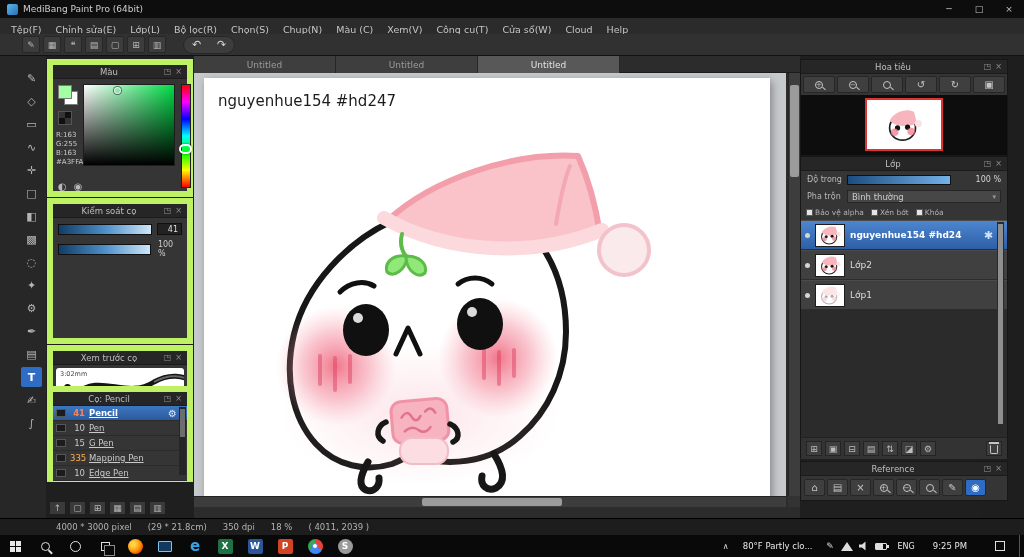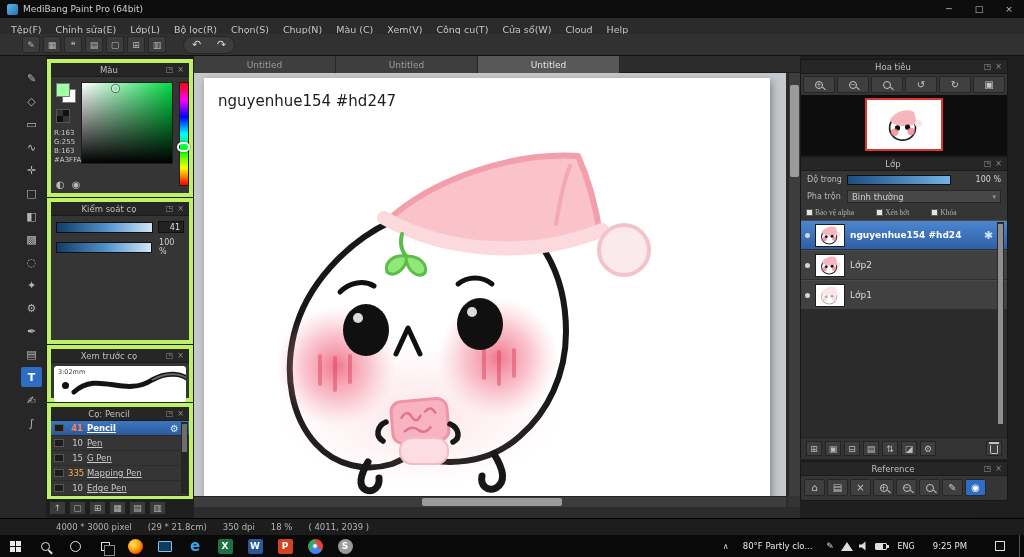--- a/index.html
+++ b/index.html
@@ -22,21 +22,21 @@
   .undo-group{margin-left:14px;background:#3c3c3c;border:1px solid #262626;border-radius:9px;display:flex;overflow:hidden;}
   .undo-btn{width:25px;height:16px;color:#d2d2d2;font-size:11px;display:flex;align-items:center;justify-content:center;}
 
   
   .toolstrip{position:absolute;left:0;top:56px;width:46px;height:462px;background:#272727;padding:12px 0 0 21px;display:flex;flex-direction:column;gap:3px;}
   .tool{width:21px;height:20px;border-radius:2px;color:#b5b5b5;font-size:11px;display:flex;align-items:center;justify-content:center;}
   .tool.active{background:#2f6cc4;color:#fff;font-weight:bold;}
 
   
   .left-panels{position:absolute;left:46px;top:56px;width:148px;height:462px;background:#1f1f1f;}
-  .panel{position:absolute;left:1px;width:146px;background:#353535;border:4px solid #bef264;}
+  .panel{position:absolute;left:1px;width:146px;background:#353535;border:6px solid #bef264;}
   .panel-header{height:14px;background:#262626;border-bottom:1px solid #1b1b1b;display:flex;align-items:center;font-size:8.5px;color:#bfbfbf;padding:0 3px;}
   .ph-title{flex:1;text-align:center;white-space:nowrap;overflow:hidden;}
   .ph-btn{width:11px;height:11px;font-size:8px;color:#909090;display:flex;align-items:center;justify-content:center;}
   #color-panel{top:3px;height:138px;}
   .color-body{position:relative;height:122px;}
   .fg-sw{position:absolute;left:5px;top:6px;width:14px;height:14px;background:#a3ffa3;border:1px solid #7a7a7a;z-index:2;}
   .bg-sw{position:absolute;left:11px;top:12px;width:14px;height:14px;background:#ffffff;border:1px solid #7a7a7a;}
   .checker{position:absolute;left:5px;top:32px;width:14px;height:14px;border:1px solid #555;background:conic-gradient(#101010 25%,#343434 0 50%,#101010 0 75%,#343434 0);}
   .rgb-text{position:absolute;left:3px;top:52px;font-size:7px;line-height:9px;color:#cacaca;white-space:nowrap;}
   .color-icons{position:absolute;left:5px;top:102px;display:flex;gap:7px;color:#b9b9b9;font-size:10px;}
@@ -50,21 +50,21 @@
   .slider{position:relative;width:98px;height:11px;background:#1f1f1f;border:1px solid #101010;overflow:hidden;}
   .slider .fill{position:absolute;left:0;top:0;bottom:0;width:100%;background:linear-gradient(90deg,#123c66,#4d8fc9,#cfe6f8);}
   .val-box{width:26px;height:12px;background:#222;border:1px solid #101010;color:#dedede;font-size:8px;display:flex;align-items:center;justify-content:flex-end;padding-right:3px;}
   .val-text{color:#cccccc;font-size:8px;margin-left:2px;}
 
   #preview-panel{top:289px;height:57px;}
   .preview-box{margin:3px;height:36px;background:#fff;border-radius:3px;position:relative;overflow:hidden;}
   .preview-label{position:absolute;left:4px;top:2px;font-size:6.5px;color:#454545;}
   .preview-dot{position:absolute;left:8px;top:16px;width:7px;height:7px;border-radius:50%;background:#101010;}
 
-  #brushes-panel{top:347px;height:96px;}
+  #brushes-panel{top:330px;height:96px;}
   .brush-row{height:15px;display:flex;align-items:center;gap:4px;padding:0 10px 0 3px;background:#353535;border-bottom:1px solid #2b2b2b;font-size:8.5px;color:#c9c9c9;}
   .brush-row.selected{background:linear-gradient(#3c77c2,#2b5a9a);color:#fff;font-weight:bold;}
   .brush-chip{width:10px;height:8px;background:#1c1c1c;border:1px solid #565656;flex:none;}
   .brush-num{width:15px;text-align:right;flex:none;}
   .num-red{color:#ff8150;font-weight:bold;}
   .num-orange{color:#ffb050;}
   .brush-name{flex:1;white-space:nowrap;overflow:hidden;text-decoration:underline;}
   .brush-gear{color:#d7e8ff;font-size:10px;}
   .brush-scroll{position:absolute;right:1px;top:15px;width:7px;bottom:1px;background:#262626;}
   .brush-scroll .thumb{position:absolute;left:1px;top:2px;width:5px;height:28px;background:#6d6d6d;}
@@ -97,21 +97,21 @@
   .nav-thumb{position:absolute;left:64px;top:3px;width:78px;height:53px;background:#fff;border:2px solid #dd3333;display:flex;align-items:center;justify-content:center;}
 
   #layer-panel{top:100px;height:302px;}
   .lp-row{display:flex;align-items:center;gap:4px;padding:2px 6px;font-size:8px;color:#b8b8b8;height:17px;}
   .lp-label{width:36px;flex:none;white-space:nowrap;}
   .lp-slider{position:relative;width:104px;height:10px;background:#1f1f1f;border:1px solid #101010;}
   .lp-slider .fill{position:absolute;inset:0;background:linear-gradient(90deg,#1b4d80,#74b2e8);}
   .lp-val{margin-left:auto;color:#d5d5d5;}
   .dropdown{flex:1;height:13px;background:#474747;border:1px solid #262626;display:flex;align-items:center;font-size:8.5px;color:#cccccc;padding:0 4px;}
   .dropdown .arr{margin-left:auto;font-size:7px;color:#9a9a9a;}
-  .checks{display:flex;align-items:center;gap:22px;padding:2px 5px;height:15px;font-size:7.5px;color:#b0b0b0;font-family:Liberation Serif, serif;}
+  .checks{display:flex;align-items:center;gap:7px;padding:2px 5px;height:15px;font-size:7.5px;color:#b0b0b0;}
   .cb-group{display:flex;align-items:center;gap:2px;white-space:nowrap;}
   .cbx{width:7px;height:7px;background:#e4e4e4;border:1px solid #5a5a5a;flex:none;}
   .layer-list{}
   .layer-row{height:30px;display:flex;align-items:center;gap:5px;background:#404040;border-top:1px solid #4b4b4b;border-bottom:1px solid #2d2d2d;padding:0 14px 0 4px;font-size:9px;color:#dcdcdc;}
   .layer-row.selected{background:linear-gradient(#4c86d0,#2e5fa6);color:#fff;font-weight:bold;}
   .vis-dot{width:5px;height:5px;border-radius:50%;background:#d5d5d5;flex:none;}
   .layer-thumb{width:30px;height:23px;background:#fff;border:1px solid #1d1d1d;flex:none;display:flex;align-items:center;justify-content:center;overflow:hidden;}
   .layer-name{flex:1;white-space:nowrap;overflow:hidden;}
   .layer-gear{color:#cfe4ff;font-size:11px;flex:none;}
   .layer-empty{height:127px;background:#2b2b2b;}

